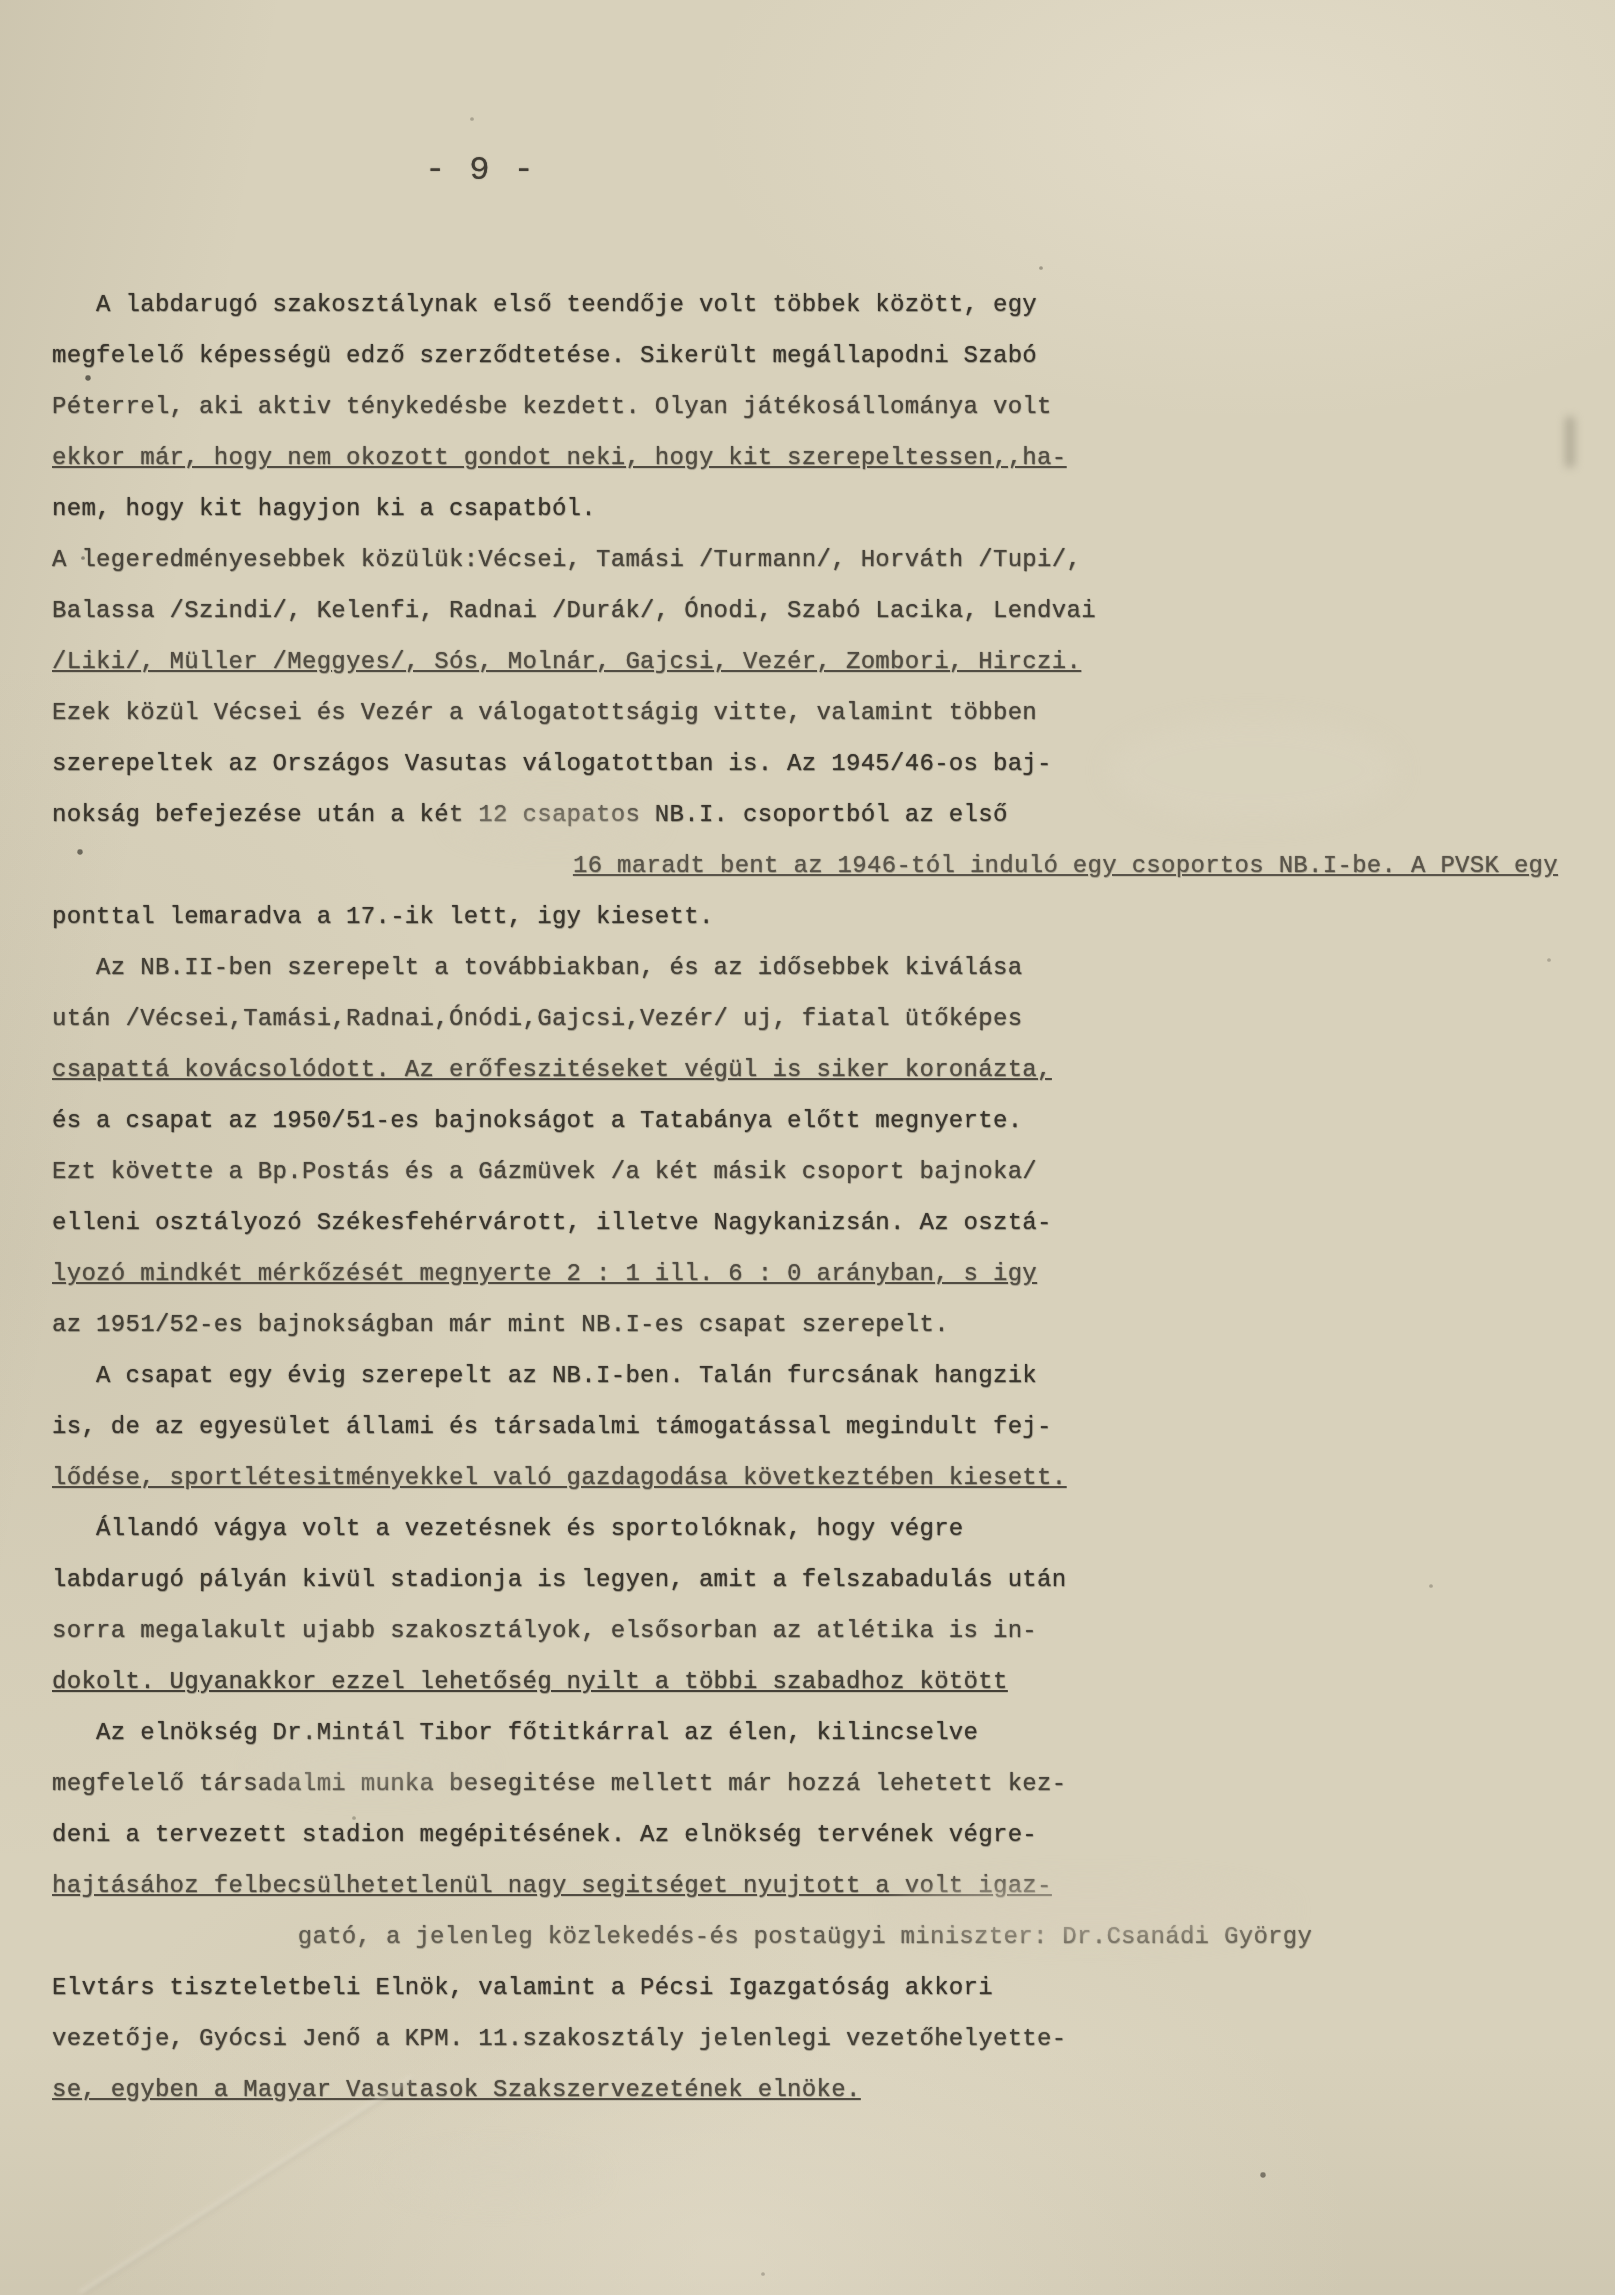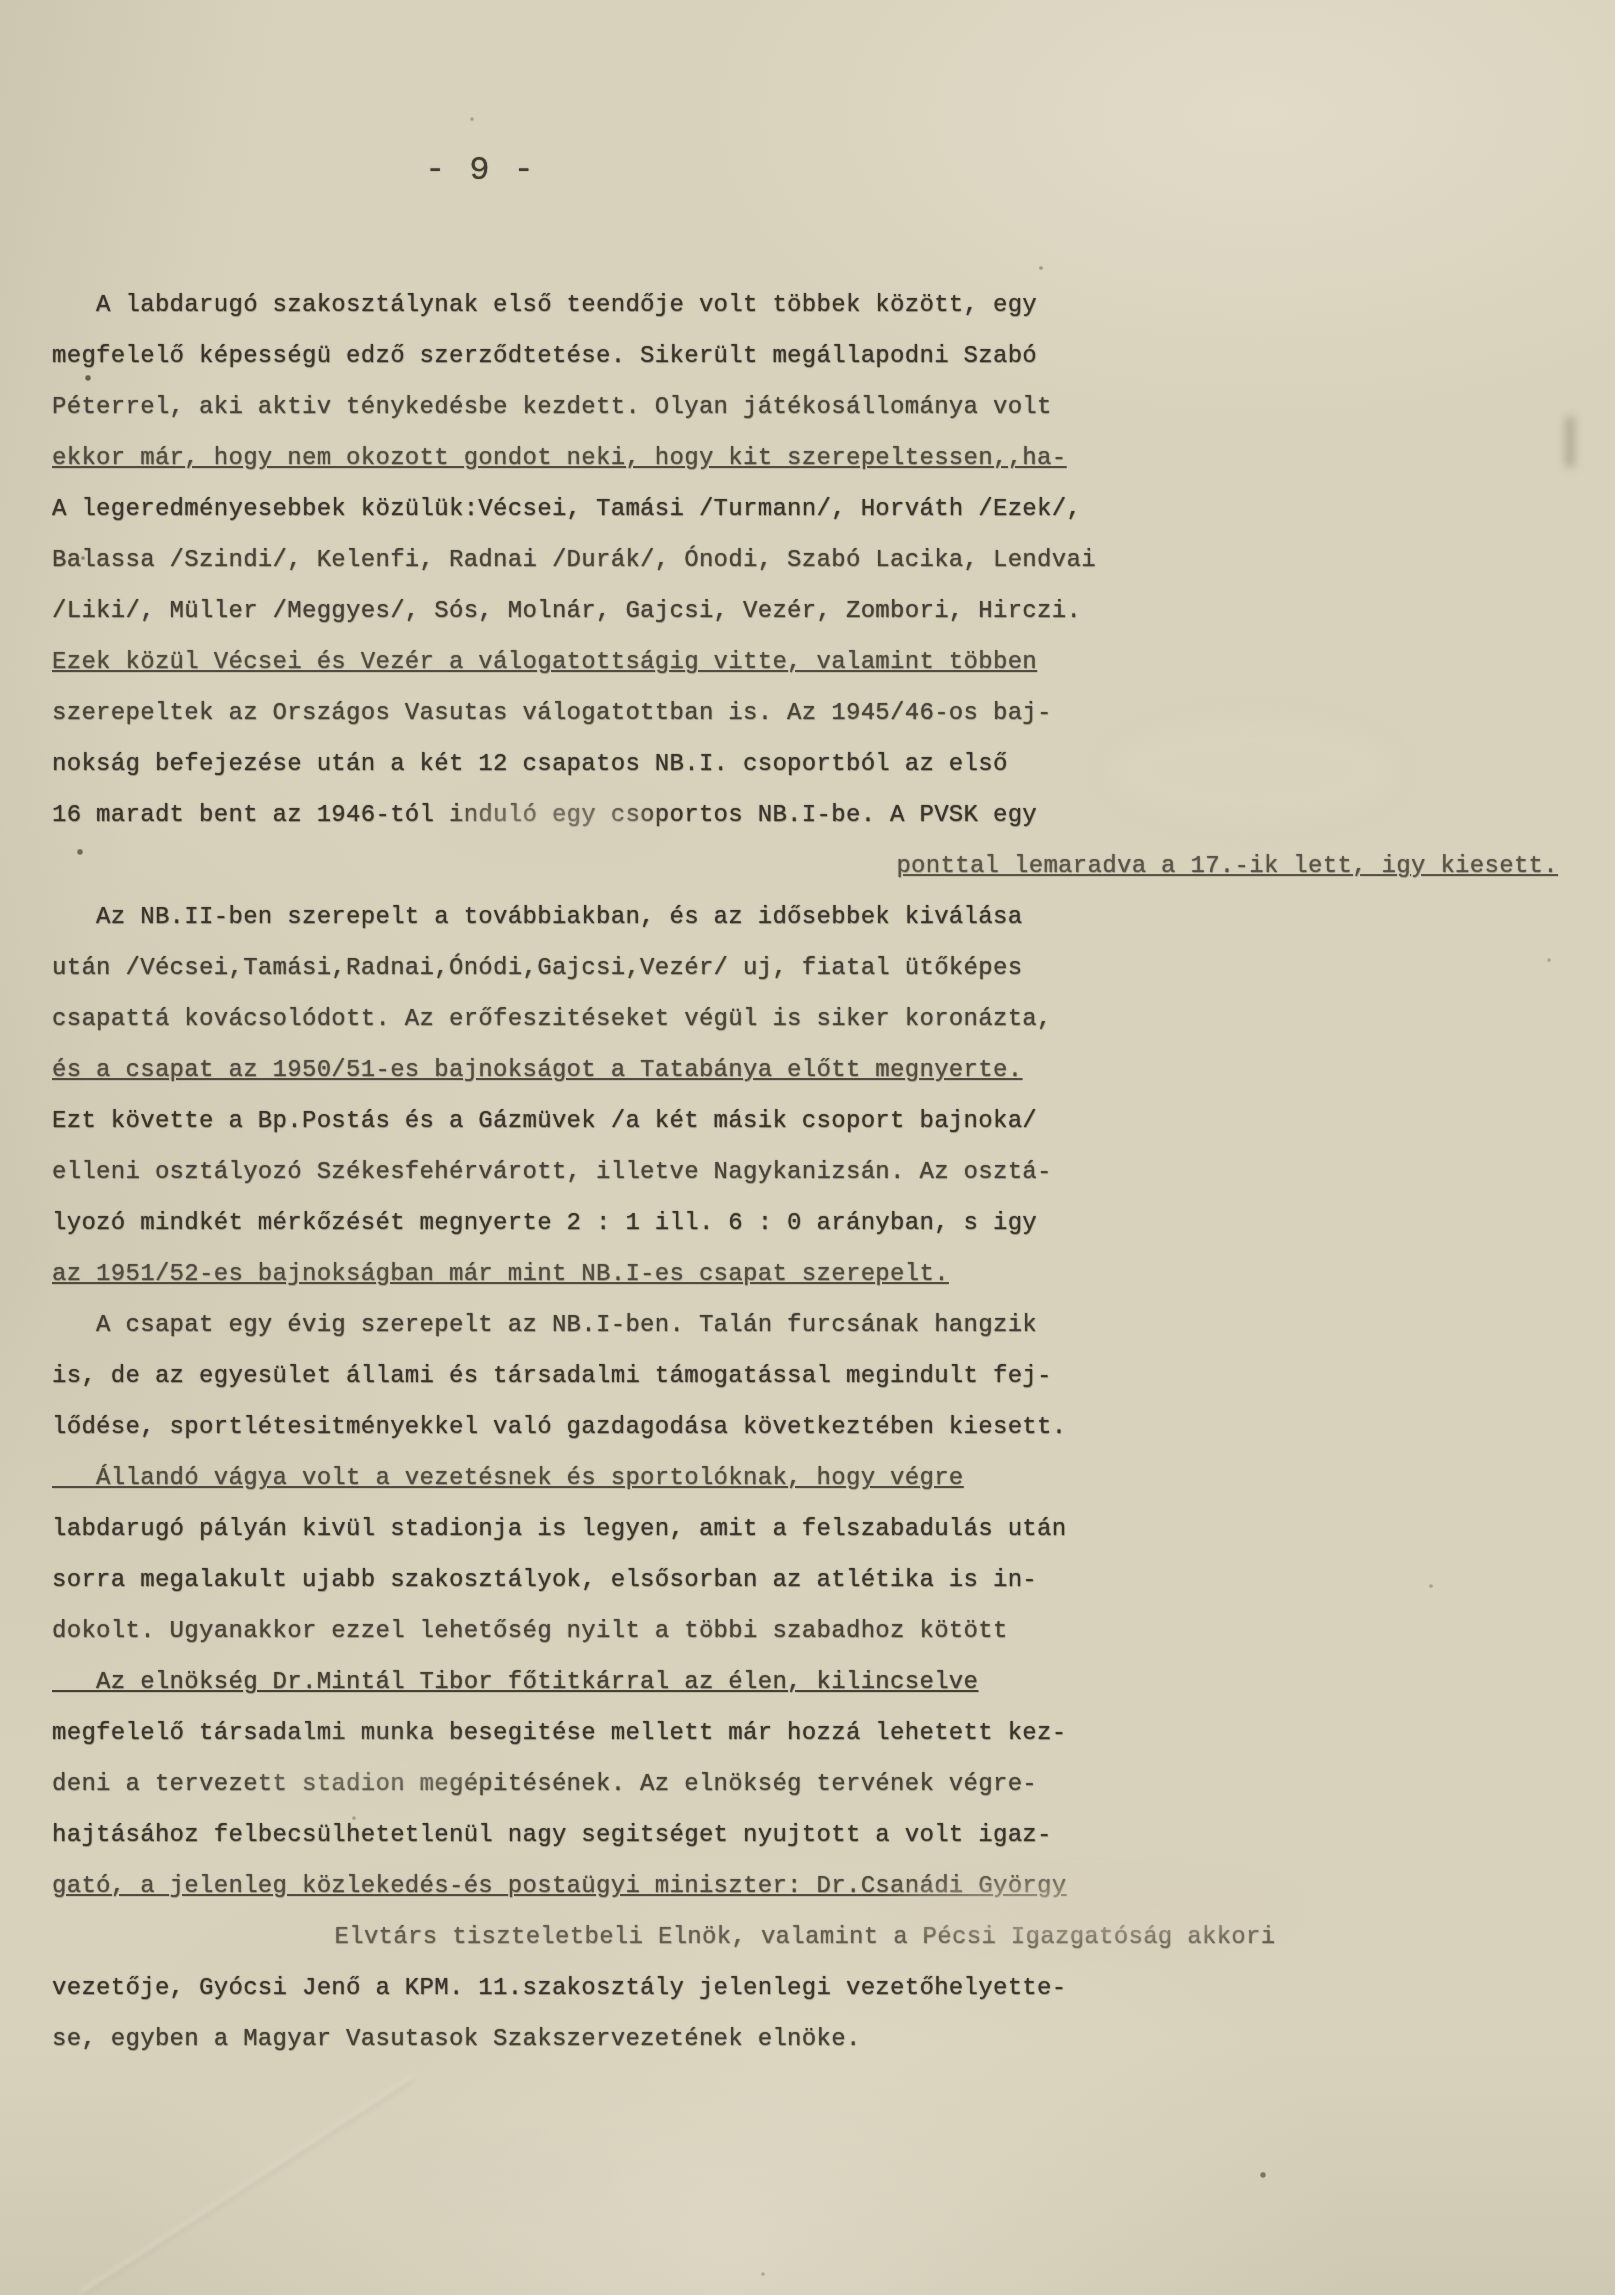--- a/index.html
+++ b/index.html
@@ -117,21 +117,22 @@
 </head>
 <body>
 
 <div class="page-number">- 9 -</div>
 
 <div class="text-block">
     <div class="line">   A labdarugó szakosztálynak első teendője volt többek között, egy</div>
     <div class="line">megfelelő képességü edző szerződtetése. Sikerült megállapodni Szabó</div>
     <div class="line">Péterrel, aki aktiv ténykedésbe kezdett. Olyan játékosállománya volt</div>
     <div class="line">ekkor már, hogy nem okozott gondot neki, hogy kit szerepeltessen,,ha-</div>
-    <div class="line">A legeredményesebbek közülük:Vécsei, Tamási /Turmann/, Horváth /Ezek/,</div>
+    <div class="line">nem, hogy kit hagyjon ki a csapatból.</div>
+    <div class="line">A legeredményesebbek közülük:Vécsei, Tamási /Turmann/, Horváth /Tupi/,</div>
     <div class="line">Balassa /Szindi/, Kelenfi, Radnai /Durák/, Ónodi, Szabó Lacika, Lendvai</div>
     <div class="line">/Liki/, Müller /Meggyes/, Sós, Molnár, Gajcsi, Vezér, Zombori, Hirczi.</div>
     <div class="line">Ezek közül Vécsei és Vezér a válogatottságig vitte, valamint többen</div>
     <div class="line">szerepeltek az Országos Vasutas válogatottban is. Az 1945/46-os baj-</div>
     <div class="line">nokság befejezése után a két 12 csapatos NB.I. csoportból az első</div>
     <div class="line">16 maradt bent az 1946-tól induló egy csoportos NB.I-be. A PVSK egy</div>
     <div class="line">ponttal lemaradva a 17.-ik lett, igy kiesett.</div>
     <div class="line">   Az NB.II-ben szerepelt a továbbiakban, és az idősebbek kiválása</div>
     <div class="line">után /Vécsei,Tamási,Radnai,Ónódi,Gajcsi,Vezér/ uj, fiatal ütőképes</div>
     <div class="line">csapattá kovácsolódott. Az erőfeszitéseket végül is siker koronázta,</div>

